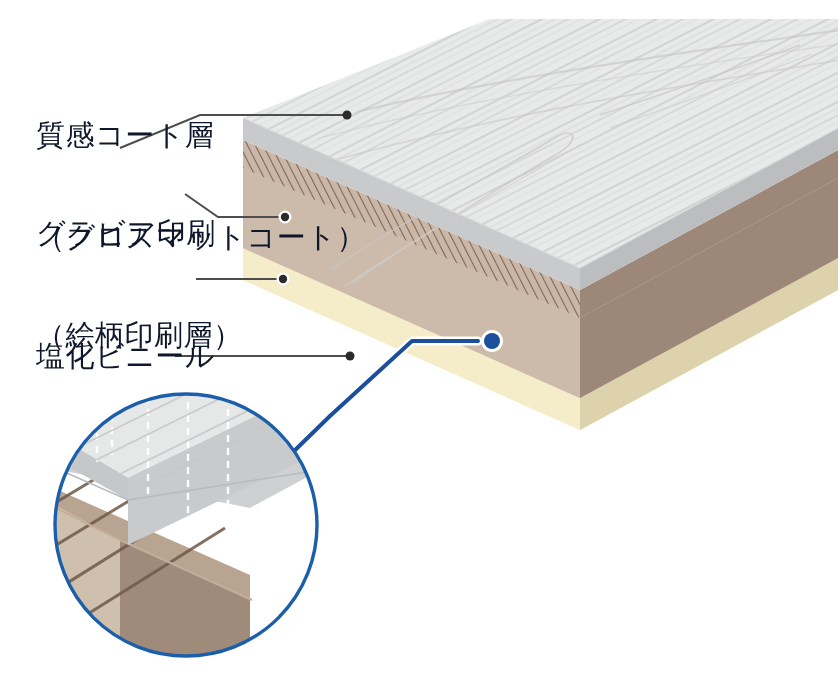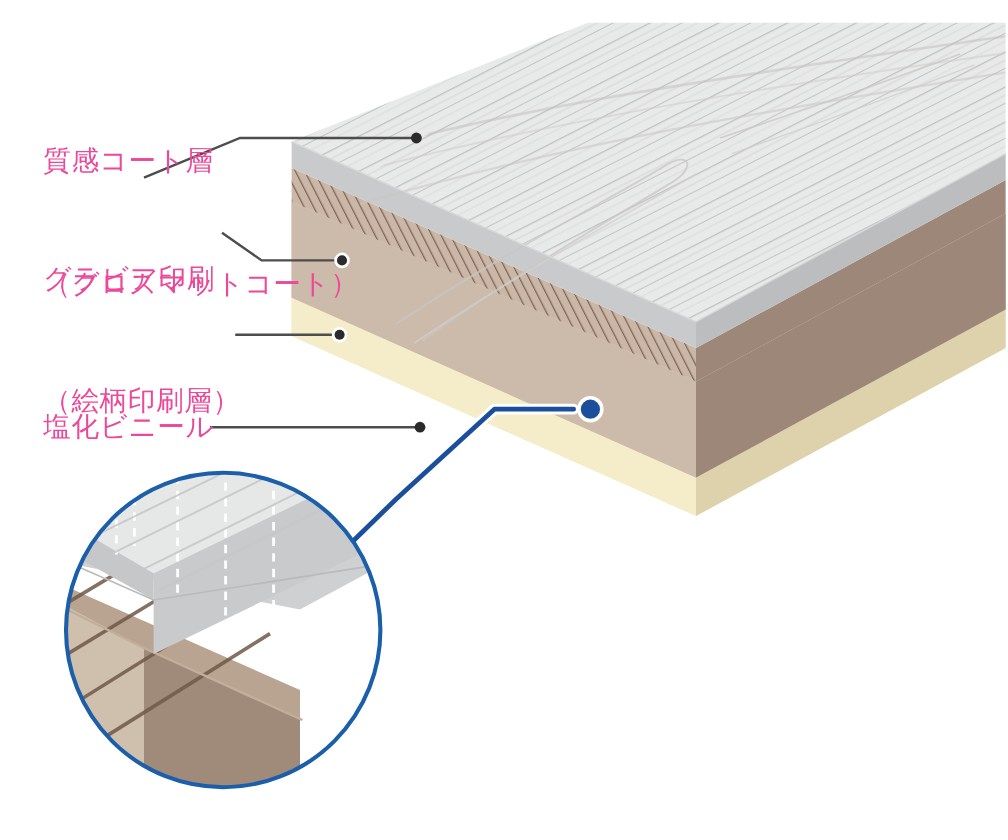--- a/index.html
+++ b/index.html
@@ -5,22 +5,22 @@
 <style>
   html,body{margin:0;padding:0;background:#ffffff;}
   body{
     width:840px;height:700px;position:relative;overflow:hidden;
     font-family:"Liberation Sans","DejaVu Sans",sans-serif;
   }
   #stage{position:absolute;left:0;top:0;width:840px;height:700px;}
   svg#diagram{position:absolute;left:0;top:0;width:840px;height:700px;display:block;}
   .lbl{
     position:absolute;
-    color:#ec4899;
-    font-size:23px;
+    color:#0f172a;
+    font-size:29px;
     line-height:34px;
     letter-spacing:0.5px;
     white-space:pre;
     font-family:"DejaVu Sans","Liberation Sans",sans-serif;
   }
   .lbl .ln{display:block;}
   .lbl.right .ln{text-align:left;margin-top:21px;}
 </style>
 </head>
 <body>

